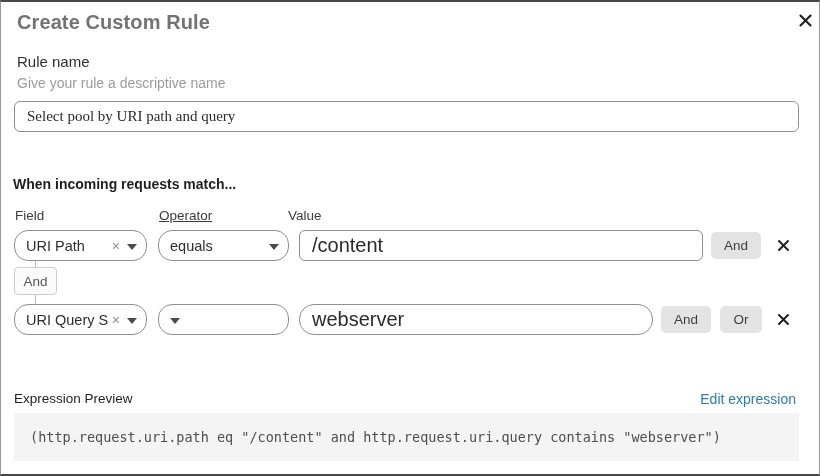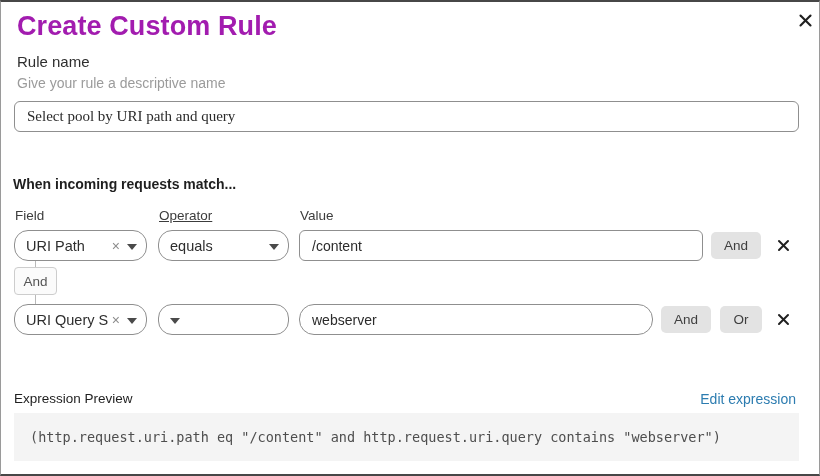--- a/index.html
+++ b/index.html
@@ -16,21 +16,21 @@
     border-left: 1px solid #9a9a9a;
     border-right: 1px solid #9a9a9a;
     border-top: 2px solid #474747;
     border-bottom: 2px solid #474747;
     overflow: hidden;
   }
   .abs { position: absolute; }
 
   .dialog-title {
     left: 16px; top: 9px;
-    font-size: 27px; font-weight: 700; color: #a21caf;
+    font-size: 20px; font-weight: 700; color: #737373;
     letter-spacing: 0.1px;
   }
   .close-btn {
     left: 793px; top: 7px;
     width: 22px; height: 22px;
     display: flex; align-items: center; justify-content: center;
     cursor: pointer;
   }
 
   .field-label { font-size: 15px; color: #2e2e2e; }
@@ -72,21 +72,21 @@
     color: #8c8c8c; font-size: 14px; line-height: 1;
     margin: 0 7px 0 4px; cursor: pointer;
   }
   .caret {
     width: 0; height: 0;
     border-left: 5px solid transparent;
     border-right: 5px solid transparent;
     border-top: 6px solid #4a4a4a;
     margin-top: 2px;
   }
-  .value-input { height: 31px; font-size: 14px; }
+  .value-input { height: 31px; font-size: 20px; }
 
   .gray-btn {
     height: 27px;
     background: #e3e3e3;
     border: none; border-radius: 5px;
     display: flex; align-items: center; justify-content: center;
     font-family: "Liberation Sans", "DejaVu Sans", sans-serif;
     font-size: 13.5px; color: #3f3f3f;
     cursor: pointer;
   }
@@ -138,21 +138,21 @@
   </div>
 
   <div class="abs field-label" style="left:16px; top:51px;">Rule name</div>
   <div class="abs helper-text" style="left:16px; top:73px;">Give your rule a descriptive name</div>
   <input class="abs text-input name-input" type="text" value="Select pool by URI path and query" style="">
 
   <div class="abs section-heading">When incoming requests match...</div>
 
   <div class="abs col-label" style="left:14px;">Field</div>
   <div class="abs col-label" style="left:158px;text-decoration:underline;">Operator</div>
-  <div class="abs col-label" style="left:299px;">Value</div>
+  <div class="abs col-label" style="left:287px;">Value</div>
 
   <div class="abs select-box" style="left:13px; top:228px; width:133px;">
     <span class="select-value">URI Path</span>
     <span class="clear-x">×</span>
     <span class="caret"></span>
   </div>
   <div class="abs select-box" style="left:157px; top:228px; width:131px;">
     <span class="select-value">equals</span>
     <span class="caret"></span>
   </div>

